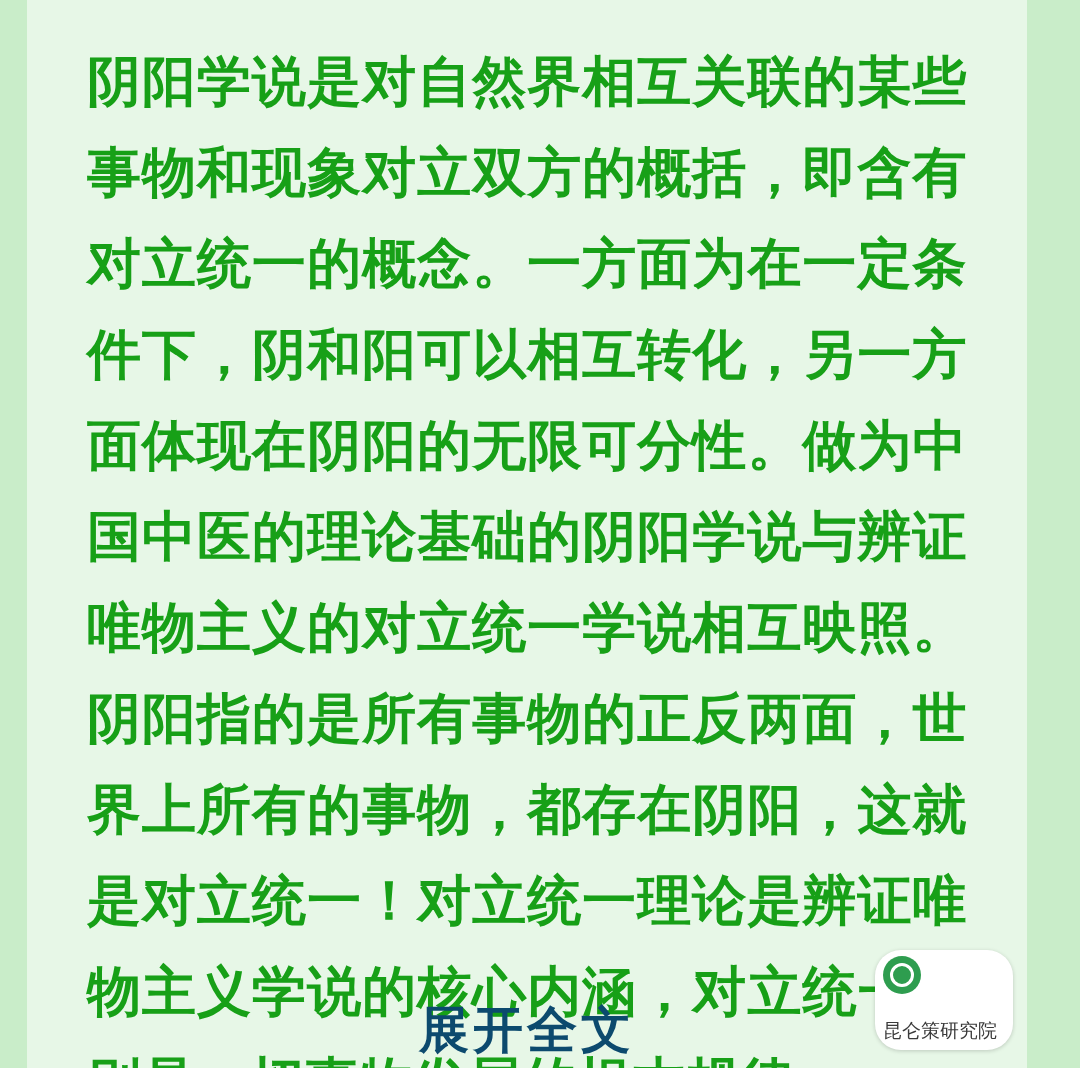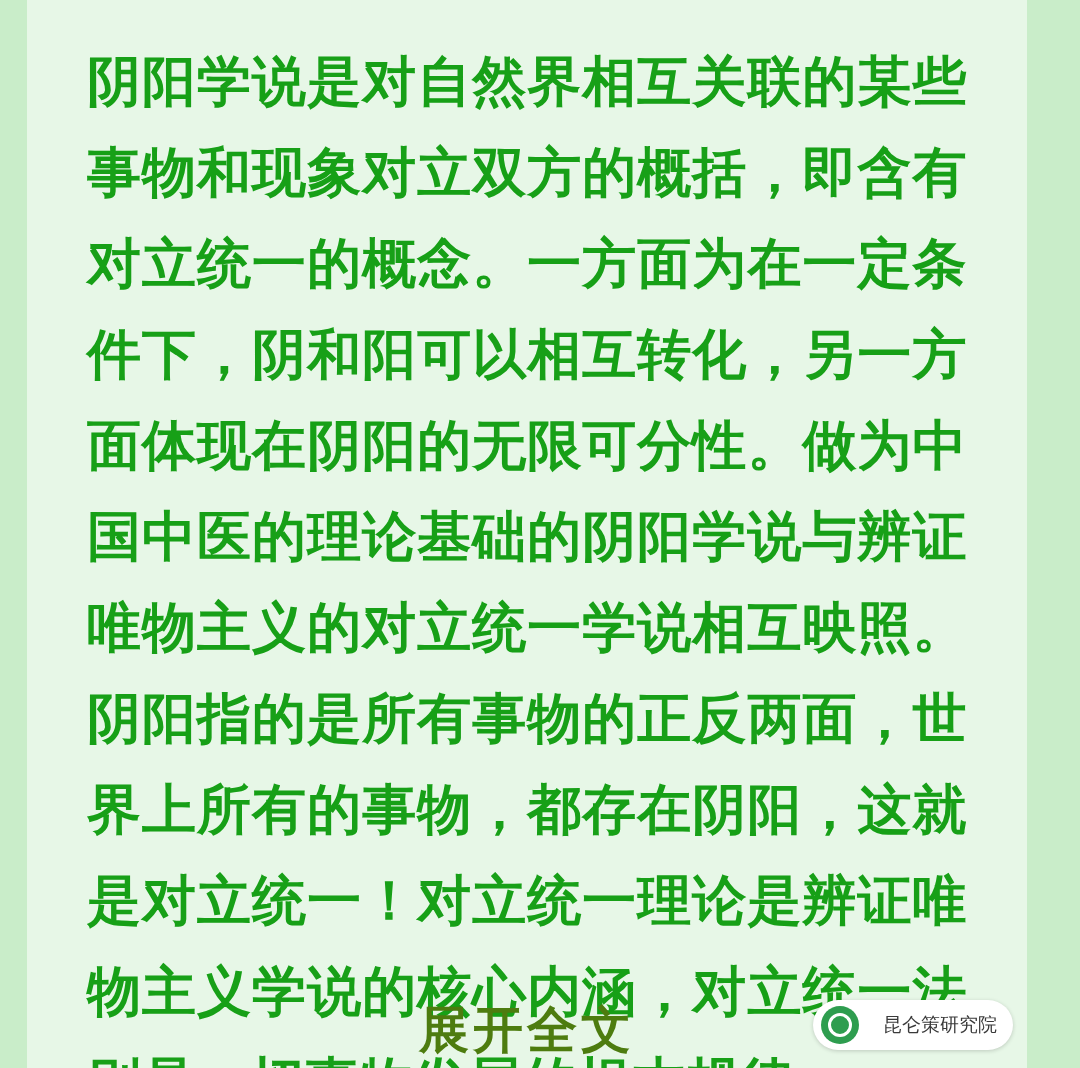--- a/index.html
+++ b/index.html
@@ -53,36 +53,37 @@
     height: 120px;
     pointer-events: none;
   }
   .expand-label {
     position: absolute;
     left: 50%;
     transform: translateX(-50%);
     bottom: 4px;
     font-size: 50px;
     font-weight: 700;
-    color: #4d7c0f;
+    color: #0c4a6e;
     font-family: "Liberation Sans", sans-serif;
     letter-spacing: 4px;
     white-space: nowrap;
   }
   .account-badge {
     position: absolute;
     right: 14px;
     bottom: 18px;
     display: flex;
-    align-items: center;
+    align-items: flex-start;
     gap: 24px;
     background: #ffffff;
     border-radius: 26px;
     padding: 6px 16px 6px 8px;
     box-shadow: 0 1px 4px rgba(0,0,0,0.18);
+    flex-direction: column;
   }
   .account-avatar {
     width: 38px;
     height: 38px;
     border-radius: 50%;
     background: #2e9d4f;
     position: relative;
     flex: none;
     overflow: hidden;
   }

